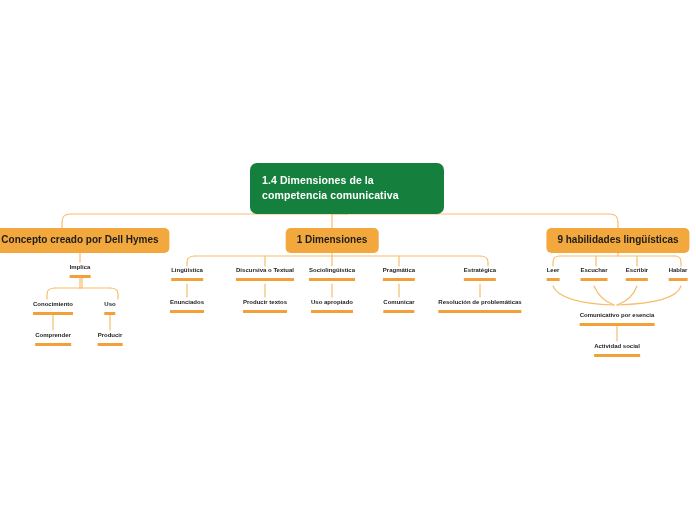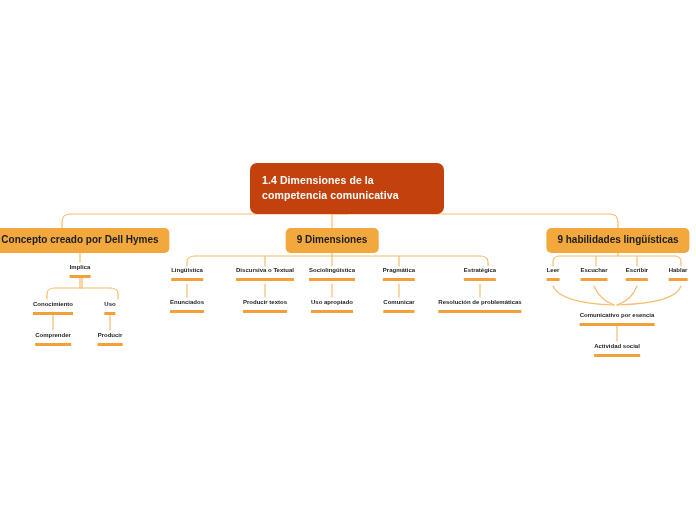--- a/index.html
+++ b/index.html
@@ -34,21 +34,21 @@
 
   
   .node {
     position: absolute;
     box-sizing: border-box;
     z-index: 2;
   }
 
   
   .node-root {
-    background: #c2410c;
+    background: #15803d;
     border-radius: 7px;
     color: #ffffff;
     font-size: 10.5px;
     font-weight: bold;
     line-height: 1.45;
     padding: 10px 12px 11px 12px;
     letter-spacing: .1px;
   }
 
   
@@ -168,21 +168,21 @@
 
   <div class="node node-leaf cx" style="left:53px; top:332px;">
     <span>Comprender</span>
   </div>
 
   <div class="node node-leaf cx" style="left:110px; top:332px;">
     <span>Producir</span>
   </div>
 
   <div class="node node-l2 cx" style="left:332px; top:228px;">
-    <span>9 Dimensiones</span>
+    <span>1 Dimensiones</span>
   </div>
 
   <div class="node node-leaf cx" style="left:187px; top:267px;">
     <span>Lingüística</span>
   </div>
   <div class="node node-leaf cx" style="left:265px; top:267px;">
     <span>Discursiva o Textual</span>
   </div>
   <div class="node node-leaf cx" style="left:332px; top:267px;">
     <span>Sociolingüística</span>

